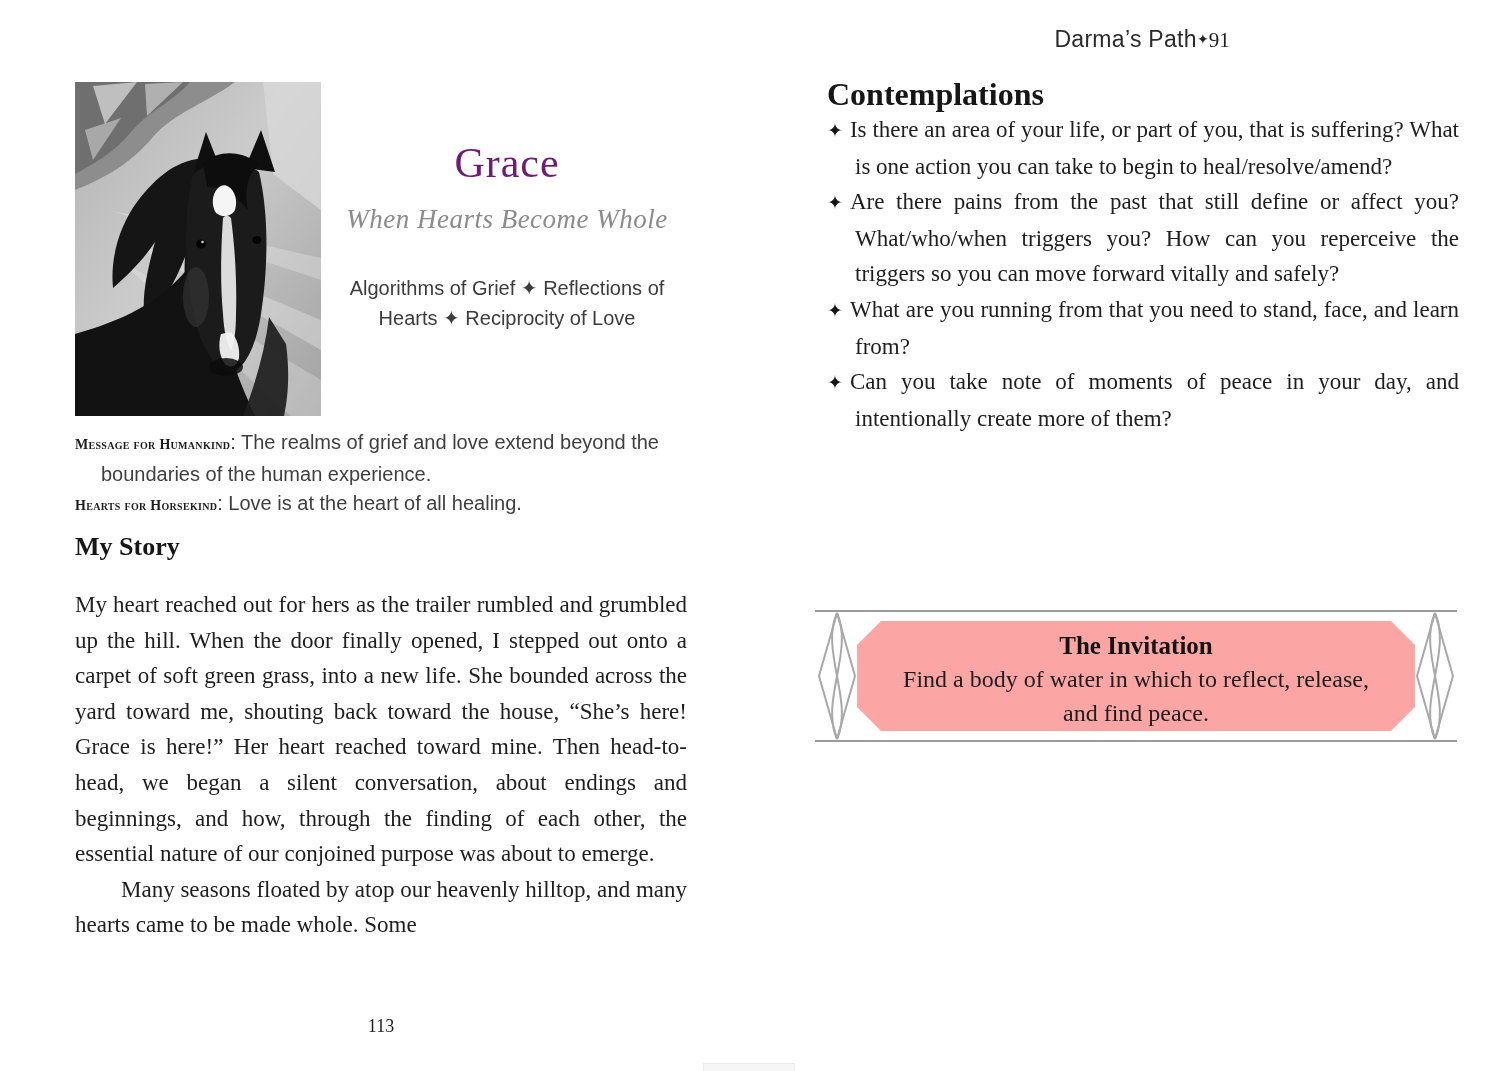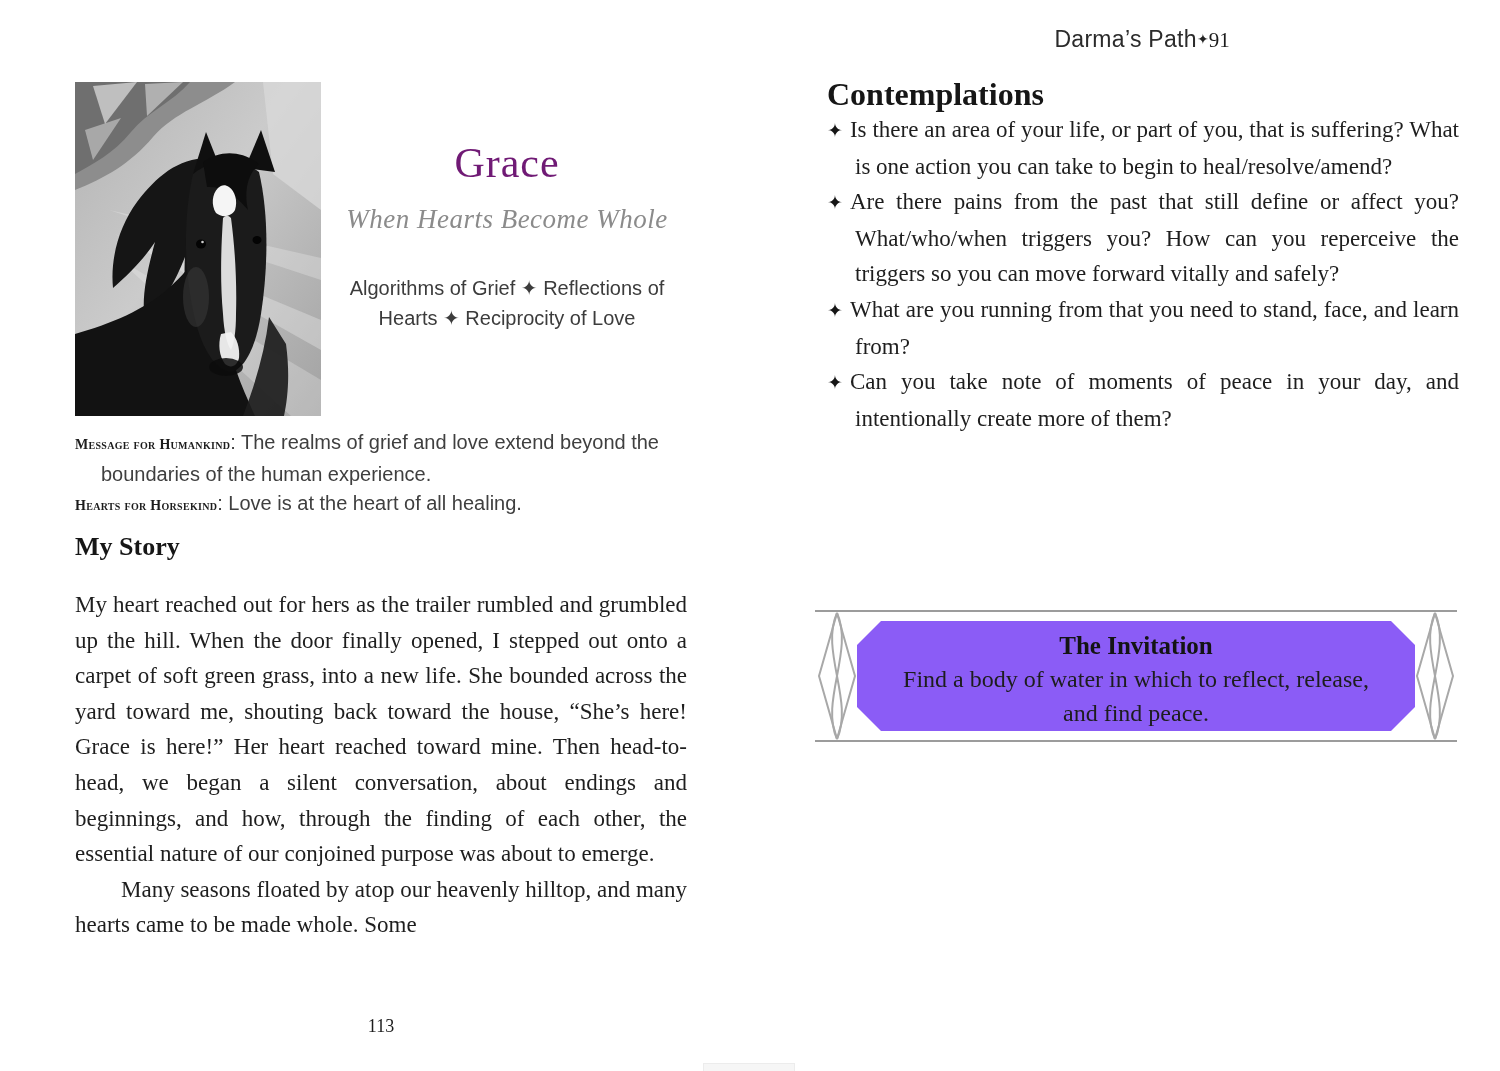--- a/index.html
+++ b/index.html
@@ -78,21 +78,21 @@
   .invitation-box {
     left: 815px; top: 610px; width: 642px; height: 132px;
     border-top: 2px solid #9c9c9c; border-bottom: 2px solid #9c9c9c;
   }
   .ornament { position: absolute; top: 0; width: 44px; height: 100%; }
   .ornament.left { left: 0; }
   .ornament.right { right: 0; transform: scaleX(-1); }
   .ornament svg { width: 100%; height: 100%; display: block; }
   .invitation-panel {
     position: absolute; left: 42px; right: 42px; top: 9px; bottom: 9px;
-    background: #8b5cf6;
+    background: #fca5a5;
     clip-path: polygon(24px 0, calc(100% - 24px) 0, 100% 24px, 100% calc(100% - 24px),
                        calc(100% - 24px) 100%, 24px 100%, 0 calc(100% - 24px), 0 24px);
     text-align: center;
   }
   .invitation-title { margin-top: 11px; font-size: 25px; font-weight: 700; color: #141414; }
   .invitation-text {
     margin: 2px auto 0; width: 470px;
     font-size: 24px; line-height: 34px; color: #1d1d1d;
   }
 

